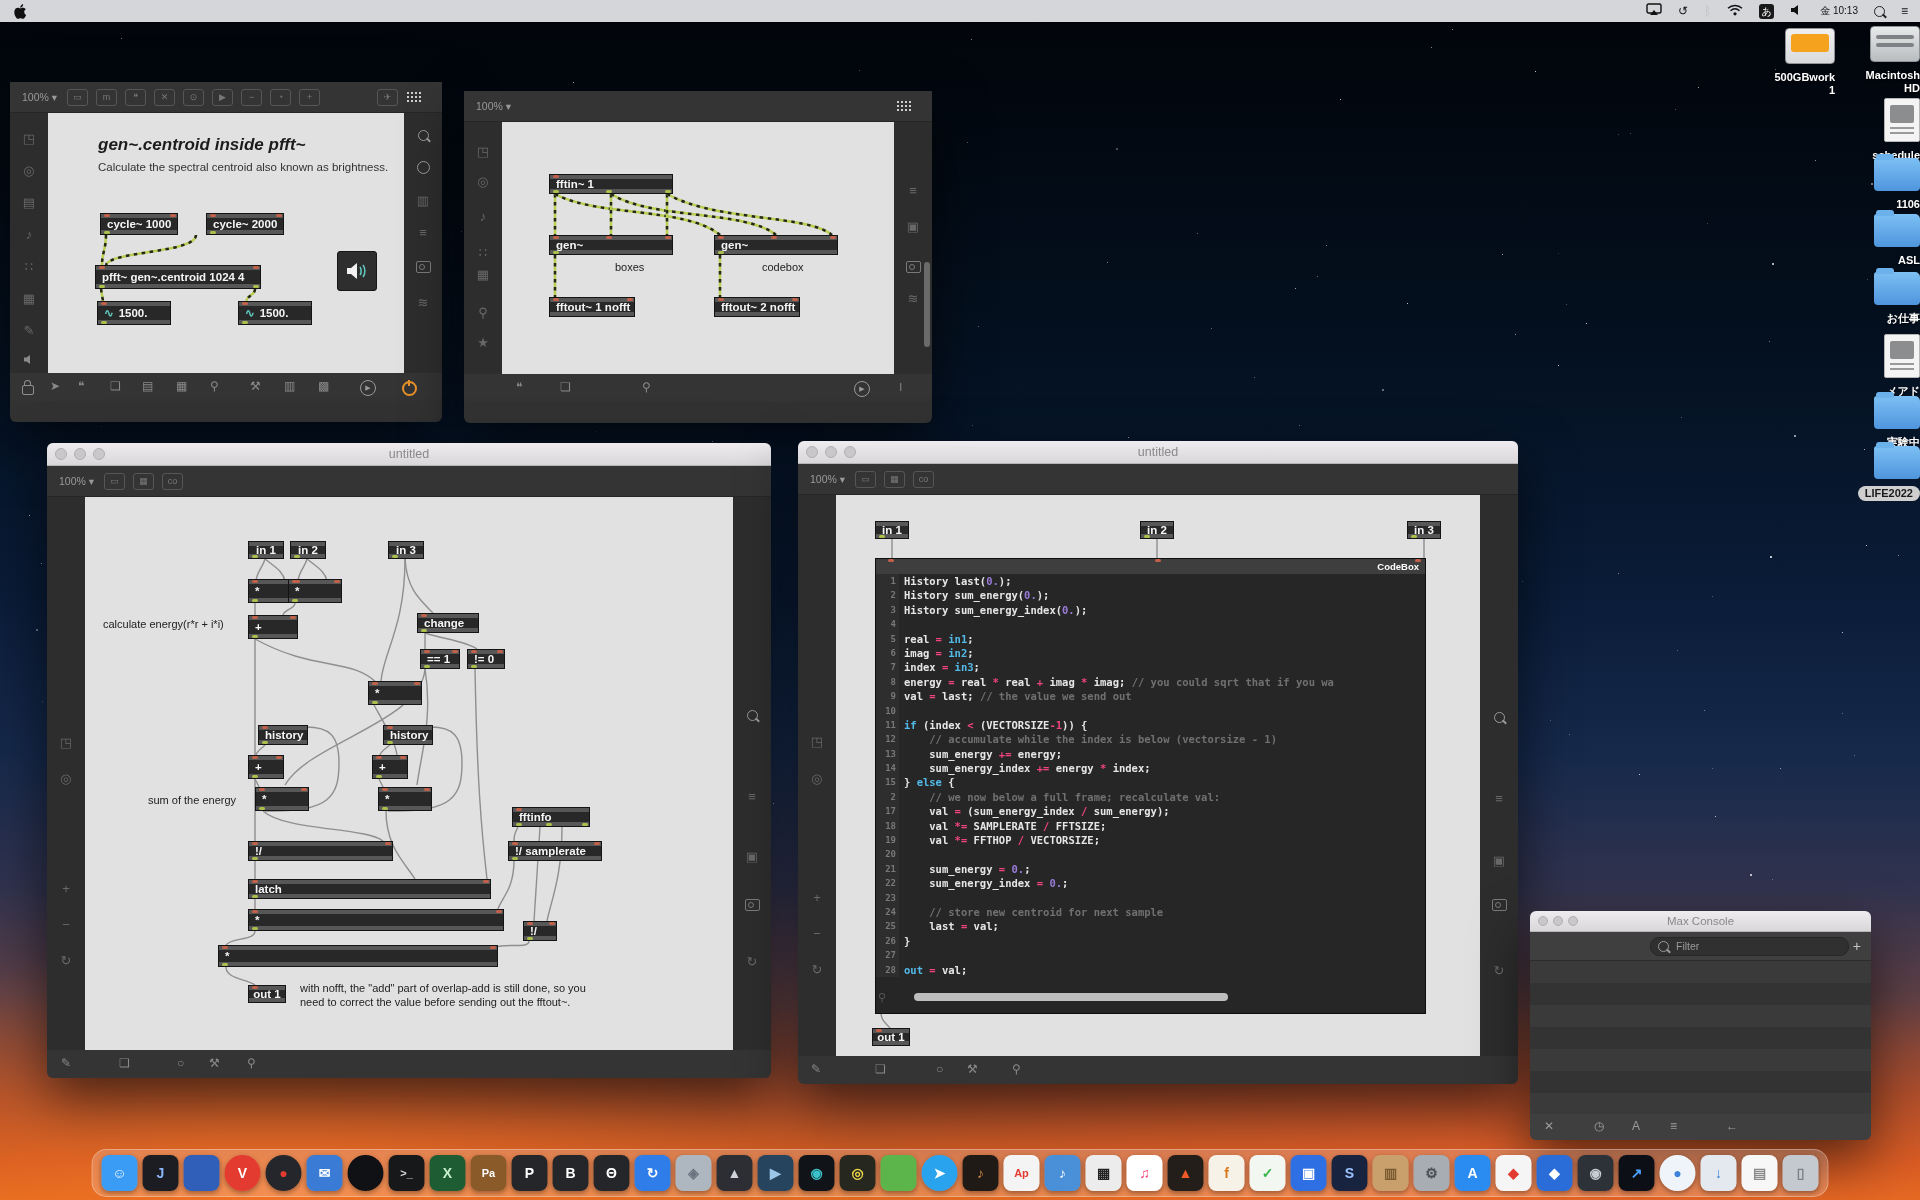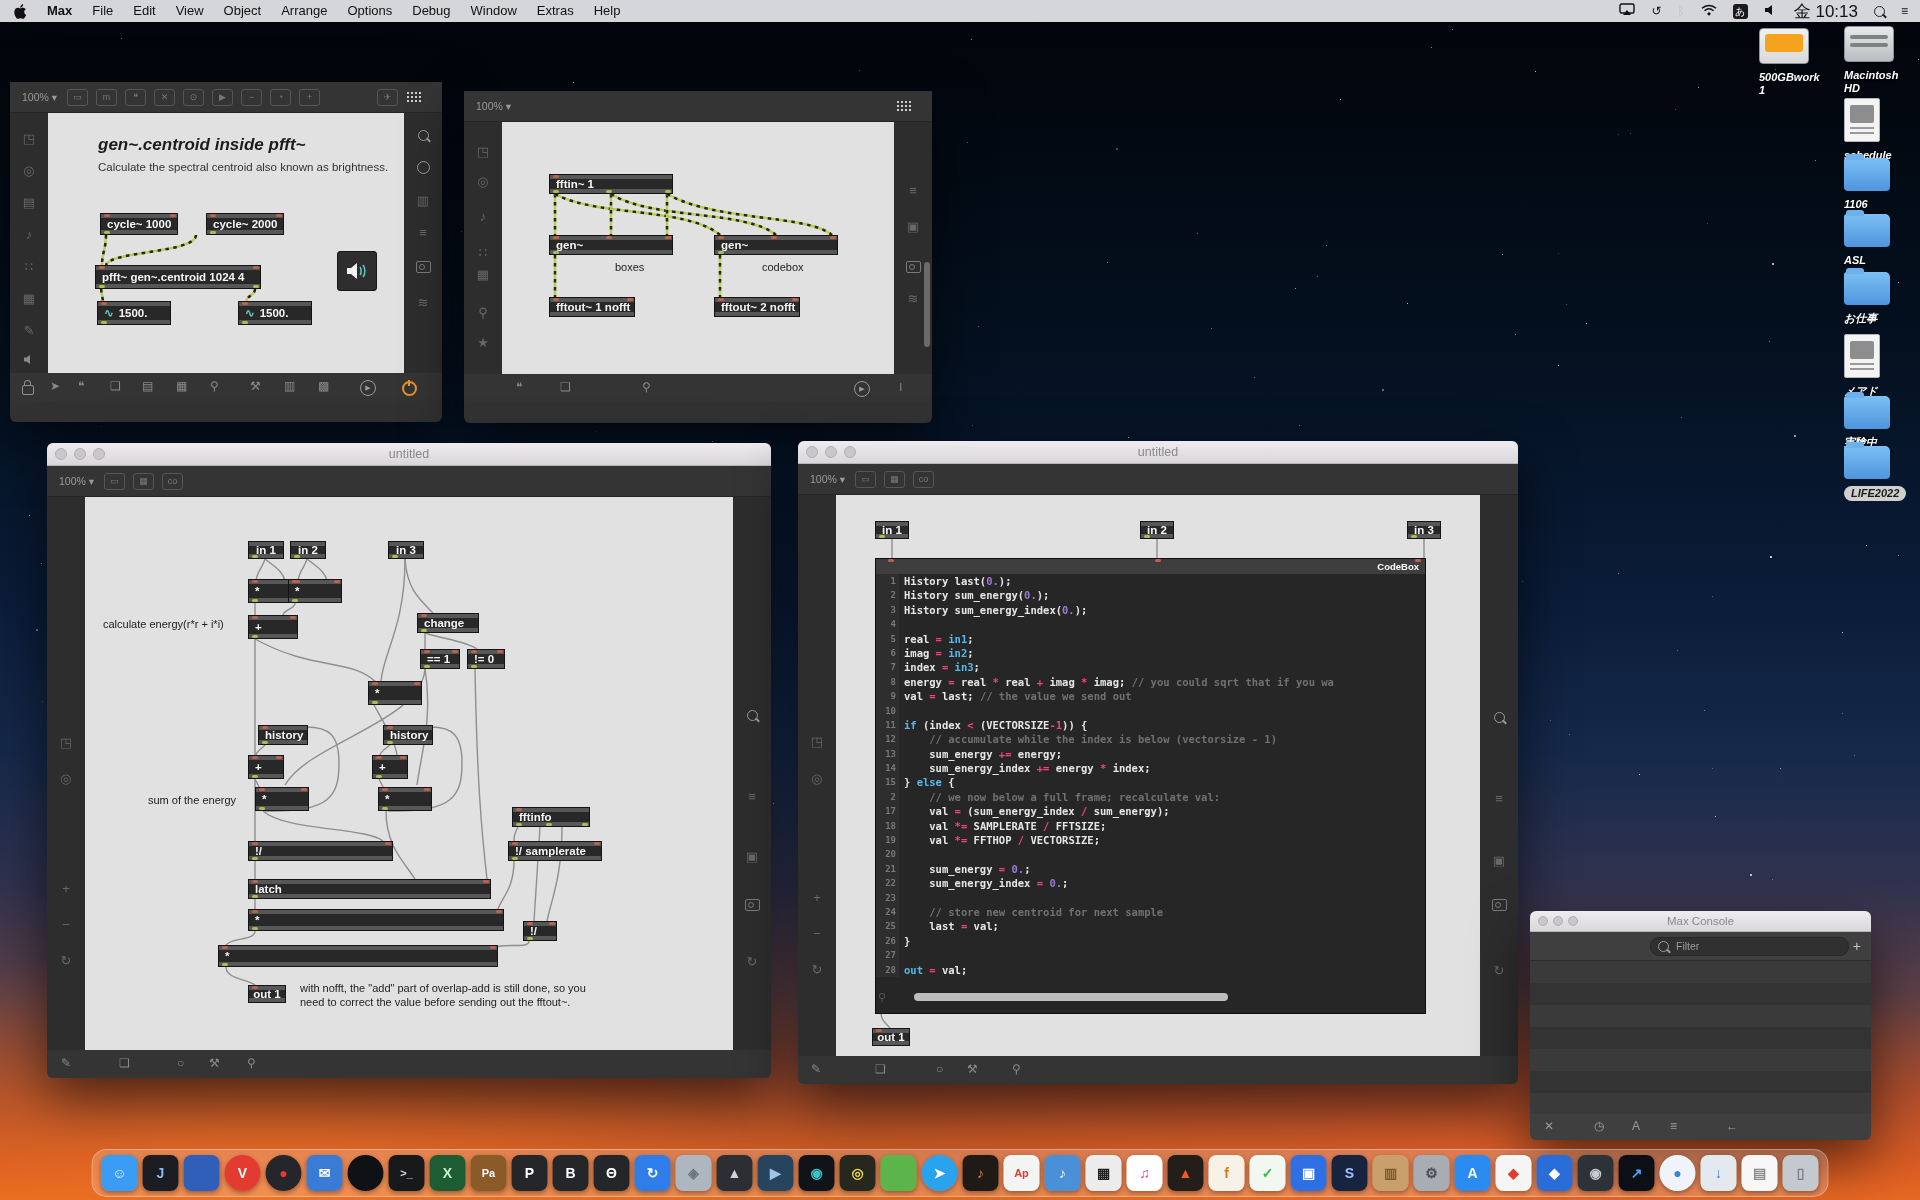--- a/index.html
+++ b/index.html
@@ -16,30 +16,30 @@
   .star{position:absolute;background:#fff;border-radius:50%;}
   
   #menubar{position:absolute;top:0;left:0;right:0;height:22px;background:rgba(220,221,224,.97);
     display:flex;align-items:center;font-size:13px;color:#111;z-index:50;}
   .mitem{padding:0 10px;height:22px;line-height:22px;}
   .mitem.bold{font-weight:700;}
   #apple-wrap{padding:0 10px 0 14px;display:flex;align-items:center;}
   #mstatus{margin-left:auto;display:flex;align-items:center;gap:16px;padding-right:12px;}
   .mstat{display:flex;align-items:center;color:#111;font-size:12px;}
   .mstat.dim{opacity:.35;}
-  .mtext{font-size:17px;}
+  .mtext{font-size:10px;}
   .ime-box{width:15px;height:15px;background:#1a1a1a;color:#fff;border-radius:3px;
     font-size:10px;line-height:15px;text-align:center;}
   
   .css-mag{width:9px;height:9px;border:1.6px solid #222;border-radius:50%;position:relative;display:inline-block;}
   .css-mag:after{content:"";position:absolute;width:5px;height:1.8px;background:#222;
     left:7px;top:8px;transform:rotate(45deg);}
   .css-mag.lite{border-color:#9a9a9a;}  .css-mag.lite:after{background:#9a9a9a;}
   
-  .dicon{position:absolute;width:76px;text-align:left;font-style:italic;}
+  .dicon{position:absolute;width:76px;text-align:right;}
   .dicon .lab{margin-top:3px;font-size:11px;font-weight:700;color:#fff;line-height:13px;
     text-shadow:0 1px 2px rgba(0,0,0,.9);white-space:pre-line;}
   .dicon .lab.sel{display:inline-block;background:#cfcfcf;color:#1a1a1a;border-radius:8px;
     padding:1px 7px;text-shadow:none;}
   .ig{display:inline-block;position:relative;}
   .ico-folder{width:46px;height:33px;background:linear-gradient(180deg,#7cc0f4,#4f95dd);
     border-radius:3px 5px 4px 4px;position:relative;}
   .ico-folder:before{content:"";position:absolute;top:-4px;left:2px;width:18px;height:6px;
     background:#6bb2ec;border-radius:3px 3px 0 0;}
   .ico-drive{width:48px;height:34px;border-radius:4px;background:linear-gradient(180deg,#e8e9ea,#b9bcc0);
@@ -321,33 +321,20 @@
       <div class="star" style="left: 1639px; top: 774px; width: 1px; height: 1px; opacity: 0.98;"></div>
     </div>
 </div>
 
 <div id="menubar">
   <div id="apple-wrap">
     <svg width="13" height="15" viewBox="0 0 13 15">
       <path fill="#111" d="M10.2 8.1c0-1.8 1.5-2.7 1.6-2.8-.9-1.3-2.2-1.4-2.7-1.5-1.2-.1-2.2.7-2.8.7-.6 0-1.5-.7-2.4-.7-1.3 0-2.4.7-3 1.9-1.3 2.2-.3 5.5.9 7.3.6.9 1.3 1.9 2.3 1.8.9 0 1.3-.6 2.4-.6 1.1 0 1.4.6 2.4.6 1 0 1.6-.9 2.2-1.8.7-1 1-2 1-2.1-.1 0-1.9-.7-1.9-2.8zM8.4 2.6c.5-.6.9-1.5.8-2.3-.8 0-1.7.5-2.2 1.1-.5.6-.9 1.5-.8 2.3.8.1 1.7-.5 2.2-1.1z"></path>
     </svg>
   </div>
-  <div id="menu-left" style="display: flex;">
-      <div class="mitem bold">Max</div>
-      <div class="mitem">File</div>
-      <div class="mitem">Edit</div>
-      <div class="mitem">View</div>
-      <div class="mitem">Object</div>
-      <div class="mitem">Arrange</div>
-      <div class="mitem">Options</div>
-      <div class="mitem">Debug</div>
-      <div class="mitem">Window</div>
-      <div class="mitem">Extras</div>
-      <div class="mitem">Help</div>
-    </div>
   <div id="mstatus">
       <span class="mstat">
         <span><svg width="16" height="13" viewBox="0 0 16 13">
             <rect x="1" y="1" width="14" height="9" rx="1.5" fill="none" stroke="#111" stroke-width="1.4"></rect>
             <path d="M8 7l4 5H4z" fill="#111"></path>
           </svg></span>
       </span>
       <span class="mstat">
         <span class="mstat">↺</span>
       </span>

